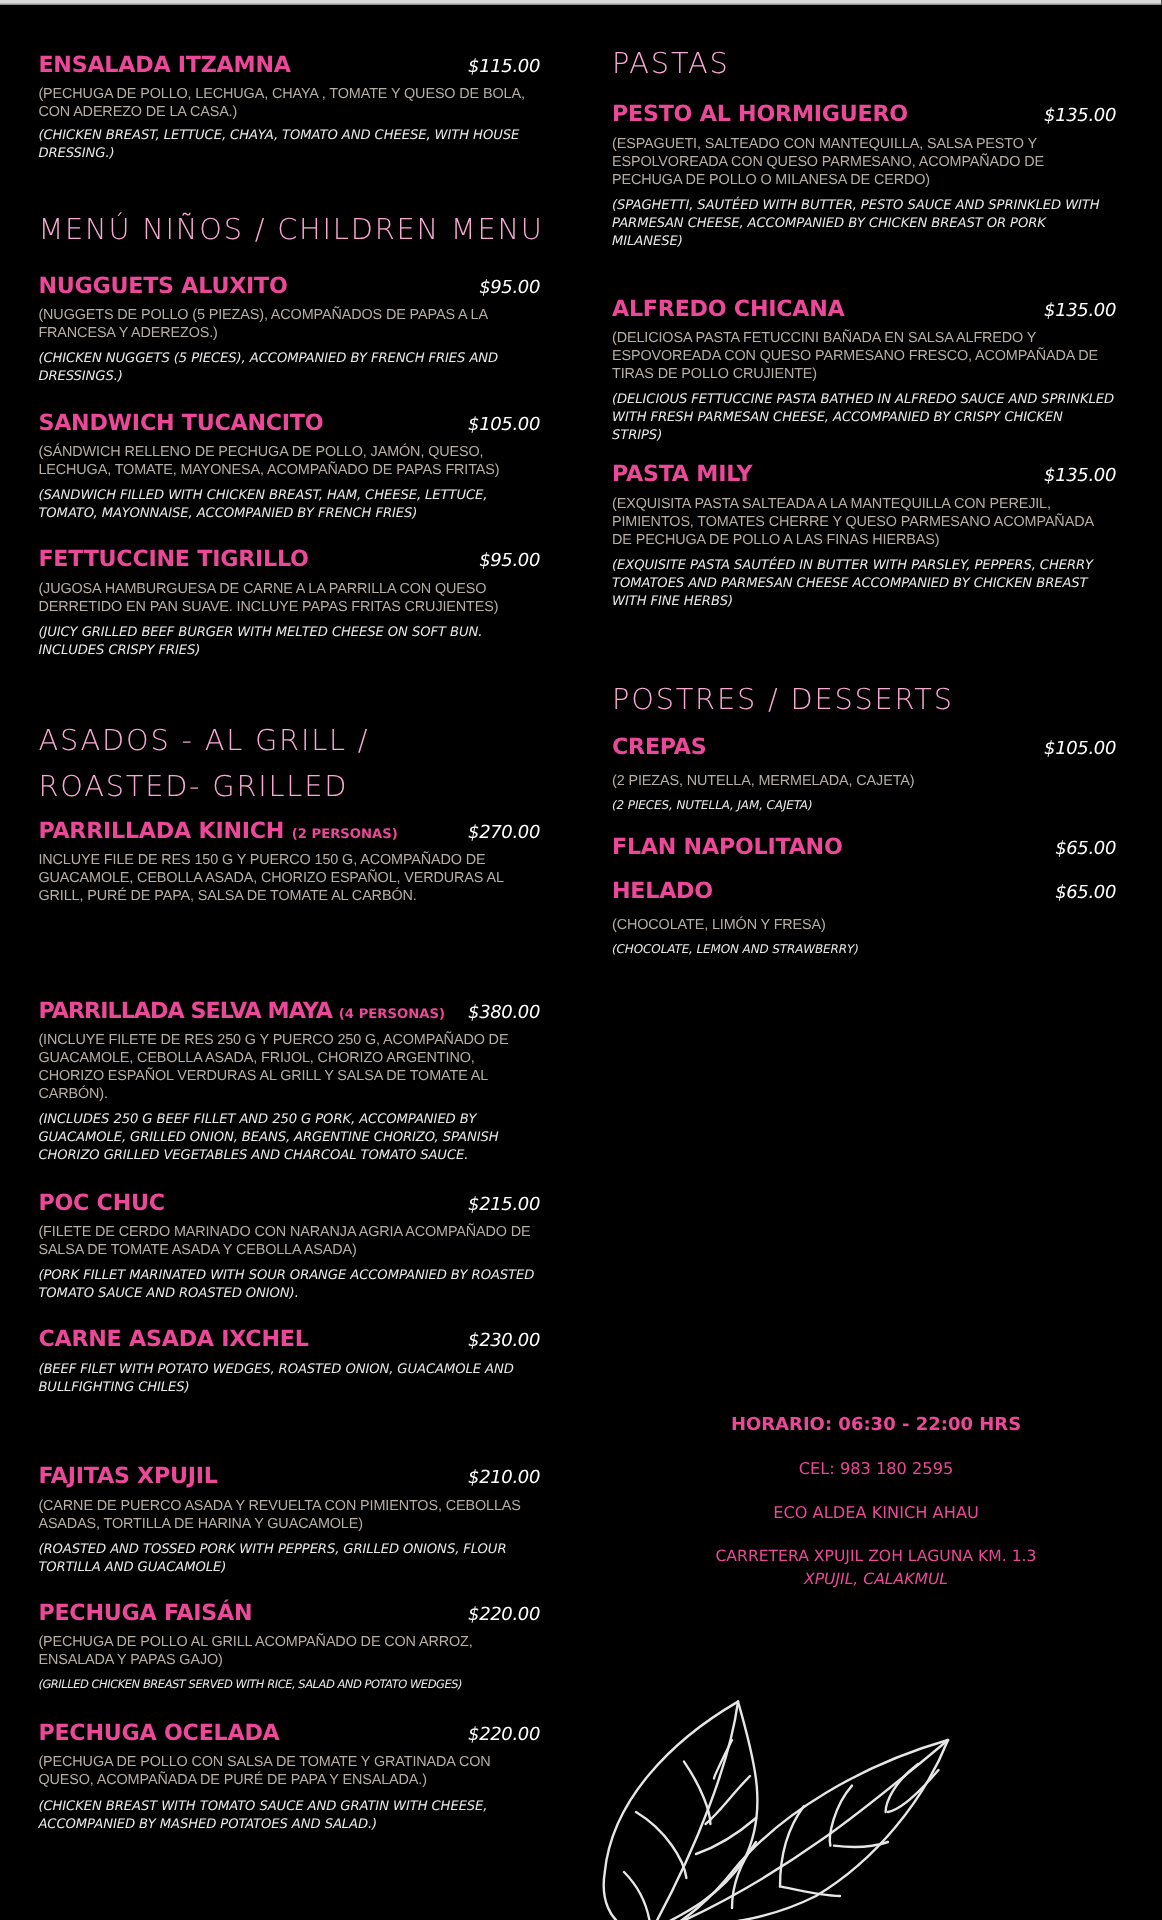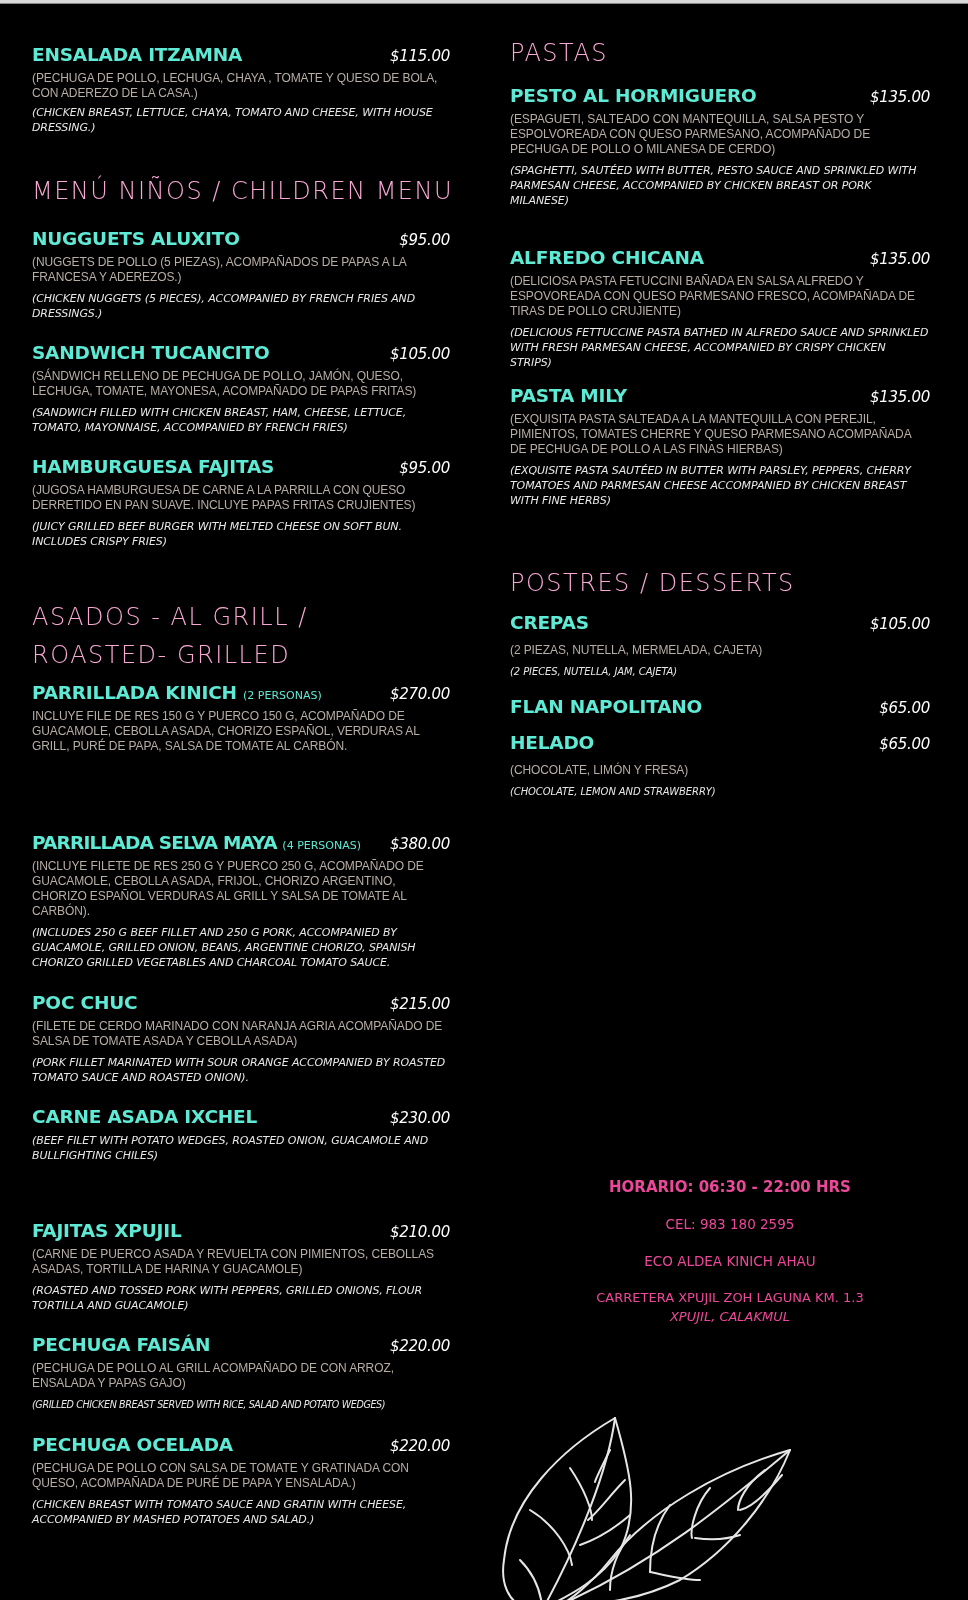--- a/index.html
+++ b/index.html
@@ -5,22 +5,22 @@
   * { box-sizing: border-box; margin: 0; padding: 0; }
   html, body { width: 968px; height: 1600px; background: #000; overflow: hidden; }
   body { position: relative; font-family: "DejaVu Sans", sans-serif; color: #fff; }
   .topbar { position: absolute; left: 0; top: 0; width: 968px; height: 4px; background: #d9d9d9; border-bottom: 1px solid #888; }
   .col { position: absolute; top: 0; }
   .col-left { left: 32px; width: 418px; }
   .col-right { left: 510px; width: 420px; }
   .abs { position: absolute; left: 0; right: 0; }
   .section-title { font-family: "DejaVu Sans", sans-serif; font-weight: 300; font-size: 24px; letter-spacing: 1.5px; color: #f9a8d4; line-height: 38px; white-space: nowrap; }
   .item-head { display: flex; justify-content: space-between; align-items: baseline; }
-  .item-name { font-family: "DejaVu Sans", sans-serif; font-weight: bold; font-size: 18.5px; color: #5eead4; white-space: nowrap; letter-spacing: -0.2px; }
-  .item-name .persons { font-size: 11px; font-weight: normal; letter-spacing: 0; }
+  .item-name { font-family: "DejaVu Sans", sans-serif; font-weight: bold; font-size: 18.5px; color: #ec4899; white-space: nowrap; letter-spacing: -0.2px; }
+  .item-name .persons { font-size: 11px; font-weight: bold; letter-spacing: 0; }
   .item-price { font-family: "DejaVu Sans", sans-serif; font-style: italic; font-size: 15px; color: #fff; white-space: nowrap; letter-spacing: -0.3px; }
   .desc-es { font-family: Liberation Sans, sans-serif; font-size: 12px; color: #b7aea6; line-height: 15px; margin-top: 6px; letter-spacing: -0.1px; }
   .desc-en { font-family: "DejaVu Sans", sans-serif; font-style: italic; font-size: 11px; color: #e8e8e8; line-height: 15px; margin-top: 6px; letter-spacing: -0.1px; }
   .footer { position: absolute; left: 560px; width: 340px; text-align: center; }
   .footer-line { position: absolute; left: 0; width: 100%; text-align: center; font-size: 13.5px; color: #ec4899; white-space: nowrap; }
   .leaf { position: absolute; left: 500px; top: 1410px; width: 300px; height: 190px; }
 </style>
 </head>
 <body>
 
@@ -52,21 +52,21 @@
     <div class="item-head">
       <span class="item-name">SANDWICH TUCANCITO</span>
       <span class="item-price">$105.00</span>
     </div>
     <div class="desc-es">(SÁNDWICH RELLENO DE PECHUGA DE POLLO, JAMÓN, QUESO, LECHUGA, TOMATE, MAYONESA, ACOMPAÑADO DE  PAPAS FRITAS)</div>
     <div class="desc-en">(SANDWICH FILLED WITH CHICKEN BREAST, HAM, CHEESE, LETTUCE, TOMATO, MAYONNAISE, ACCOMPANIED BY FRENCH FRIES)</div>
   </div>
 
   <div class="abs" style="top:456px">
     <div class="item-head">
-      <span class="item-name">HAMBURGUESA FAJITAS</span>
+      <span class="item-name">FETTUCCINE TIGRILLO</span>
       <span class="item-price">$95.00</span>
     </div>
     <div class="desc-es">(JUGOSA HAMBURGUESA DE CARNE A LA PARRILLA CON QUESO DERRETIDO EN PAN SUAVE. INCLUYE PAPAS FRITAS CRUJIENTES)</div>
     <div class="desc-en">(JUICY GRILLED BEEF BURGER WITH MELTED CHEESE ON SOFT BUN. INCLUDES CRISPY FRIES)</div>
   </div>
 
   <div class="abs section-title" style="top:598px">ASADOS - AL GRILL /</div>
   <div class="abs section-title" style="top:636px">ROASTED- GRILLED</div>
 
   <div class="abs" style="top:682px">

